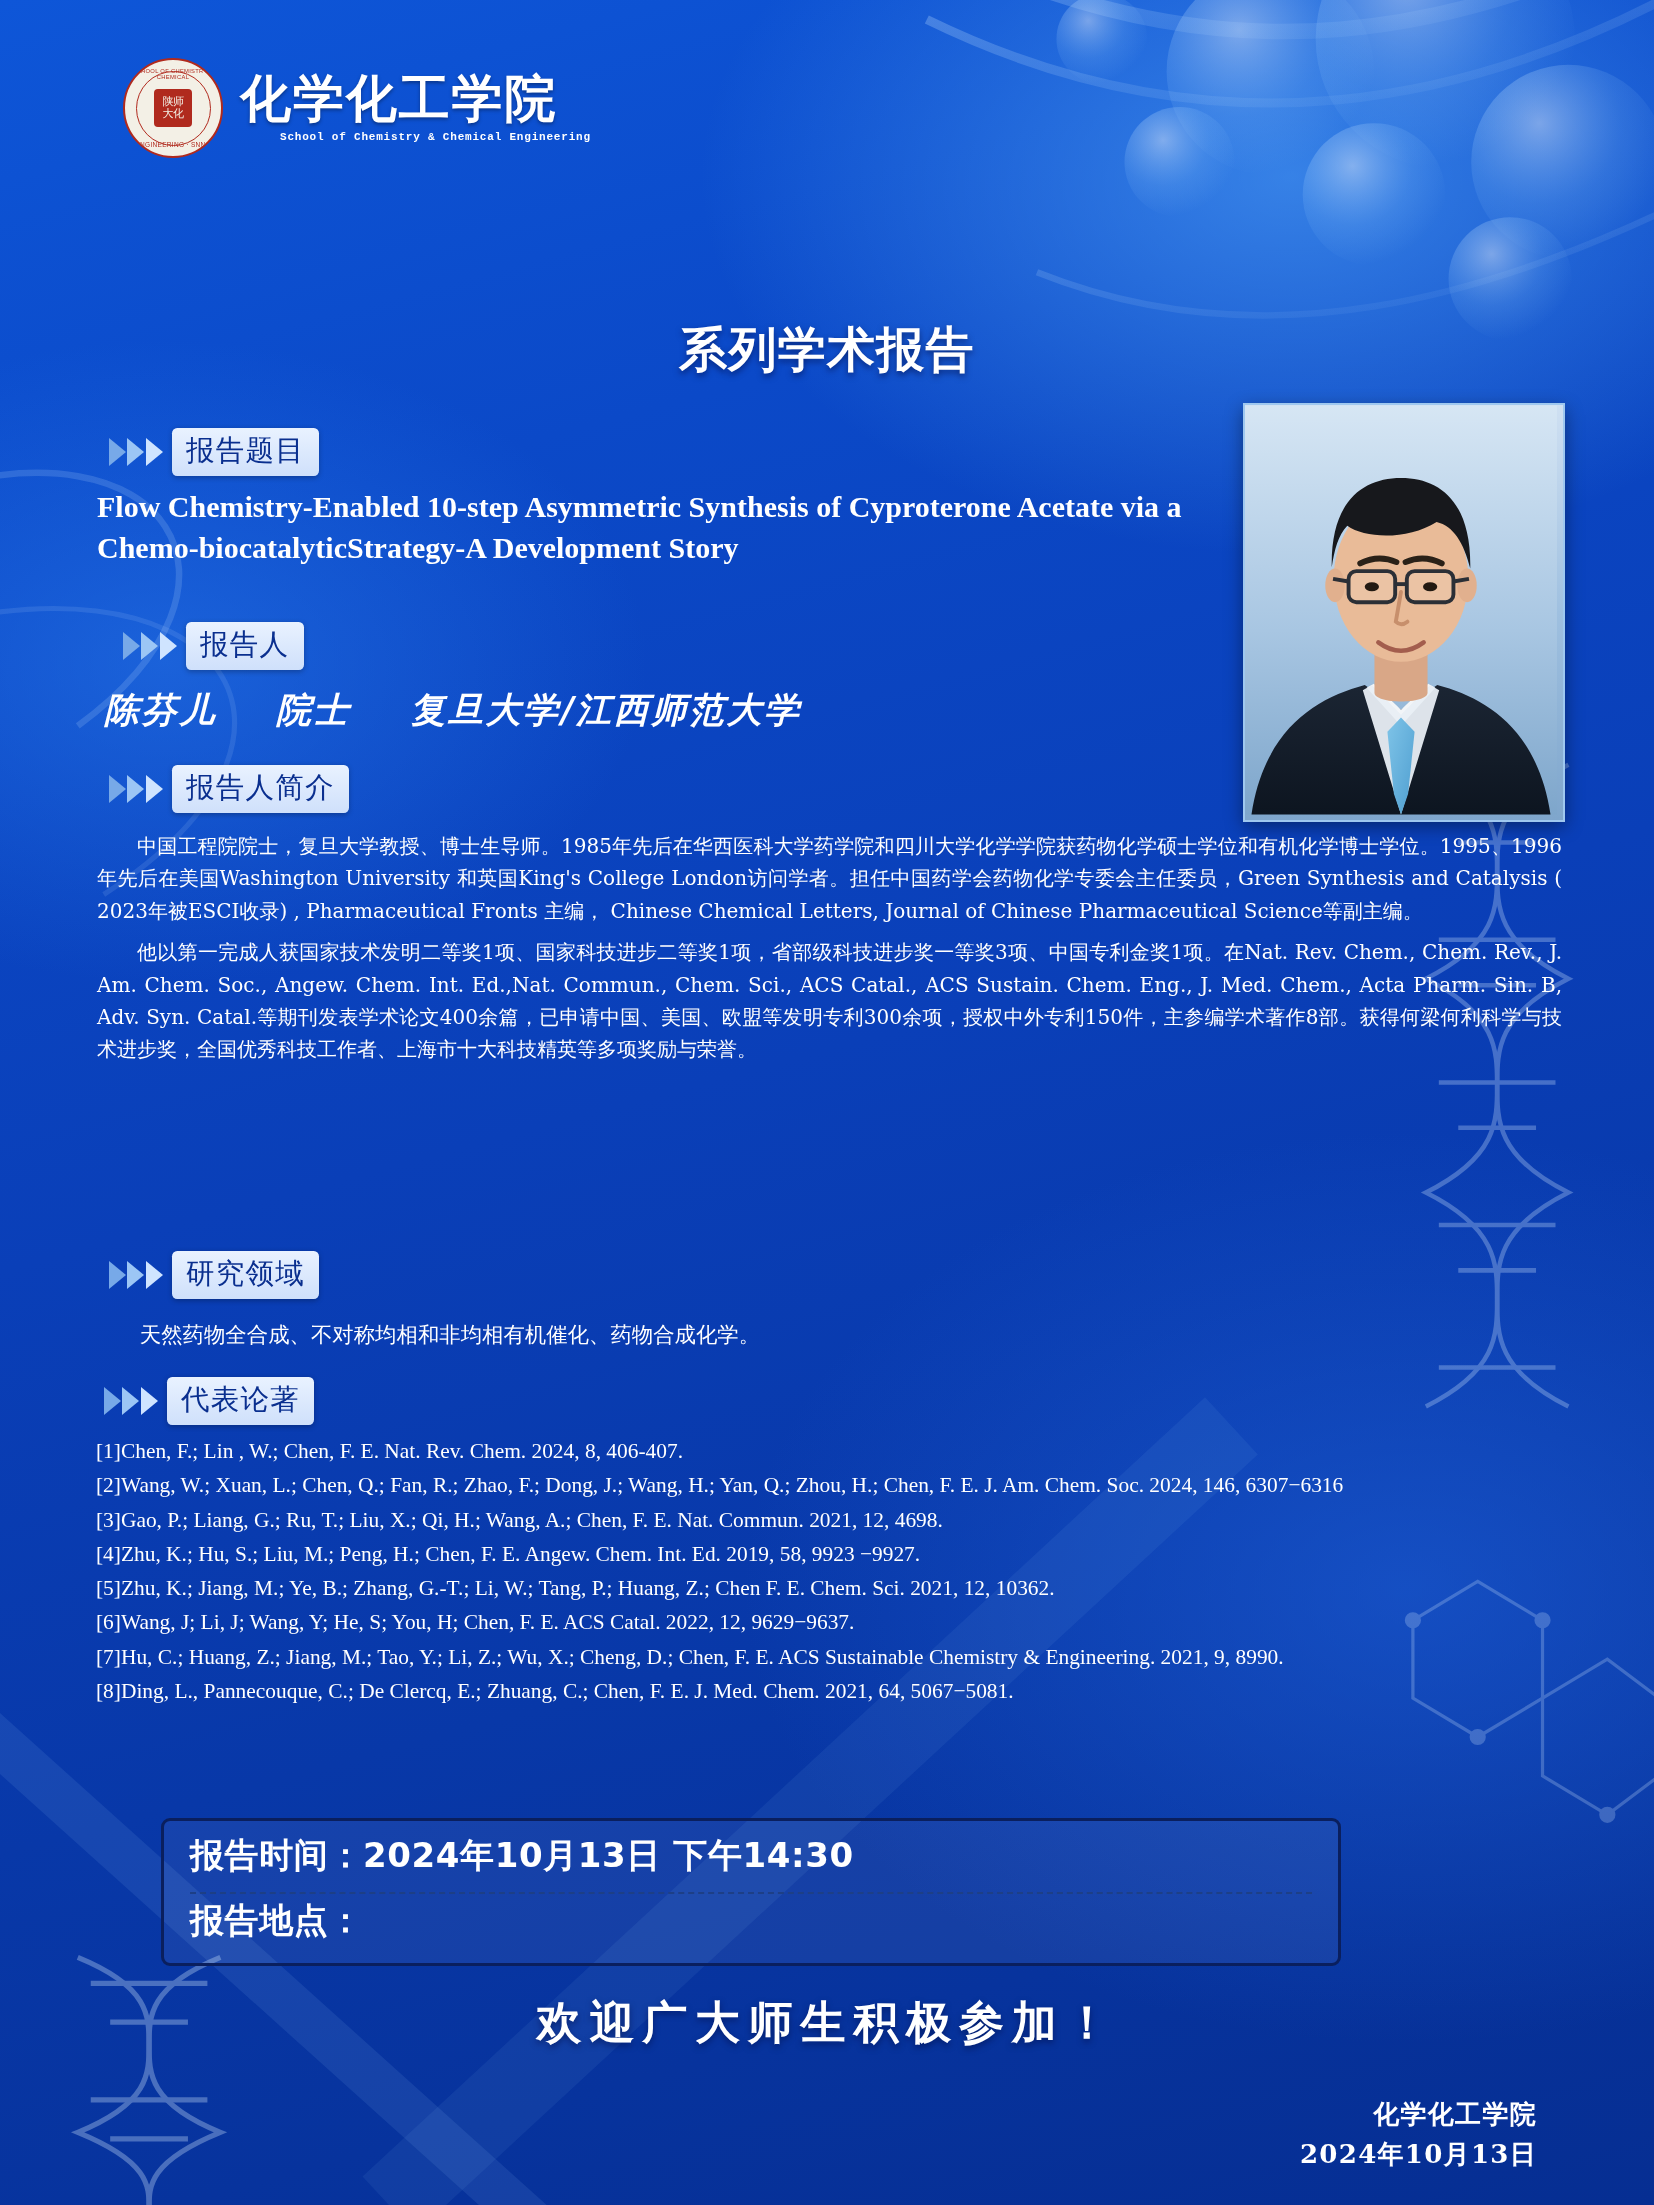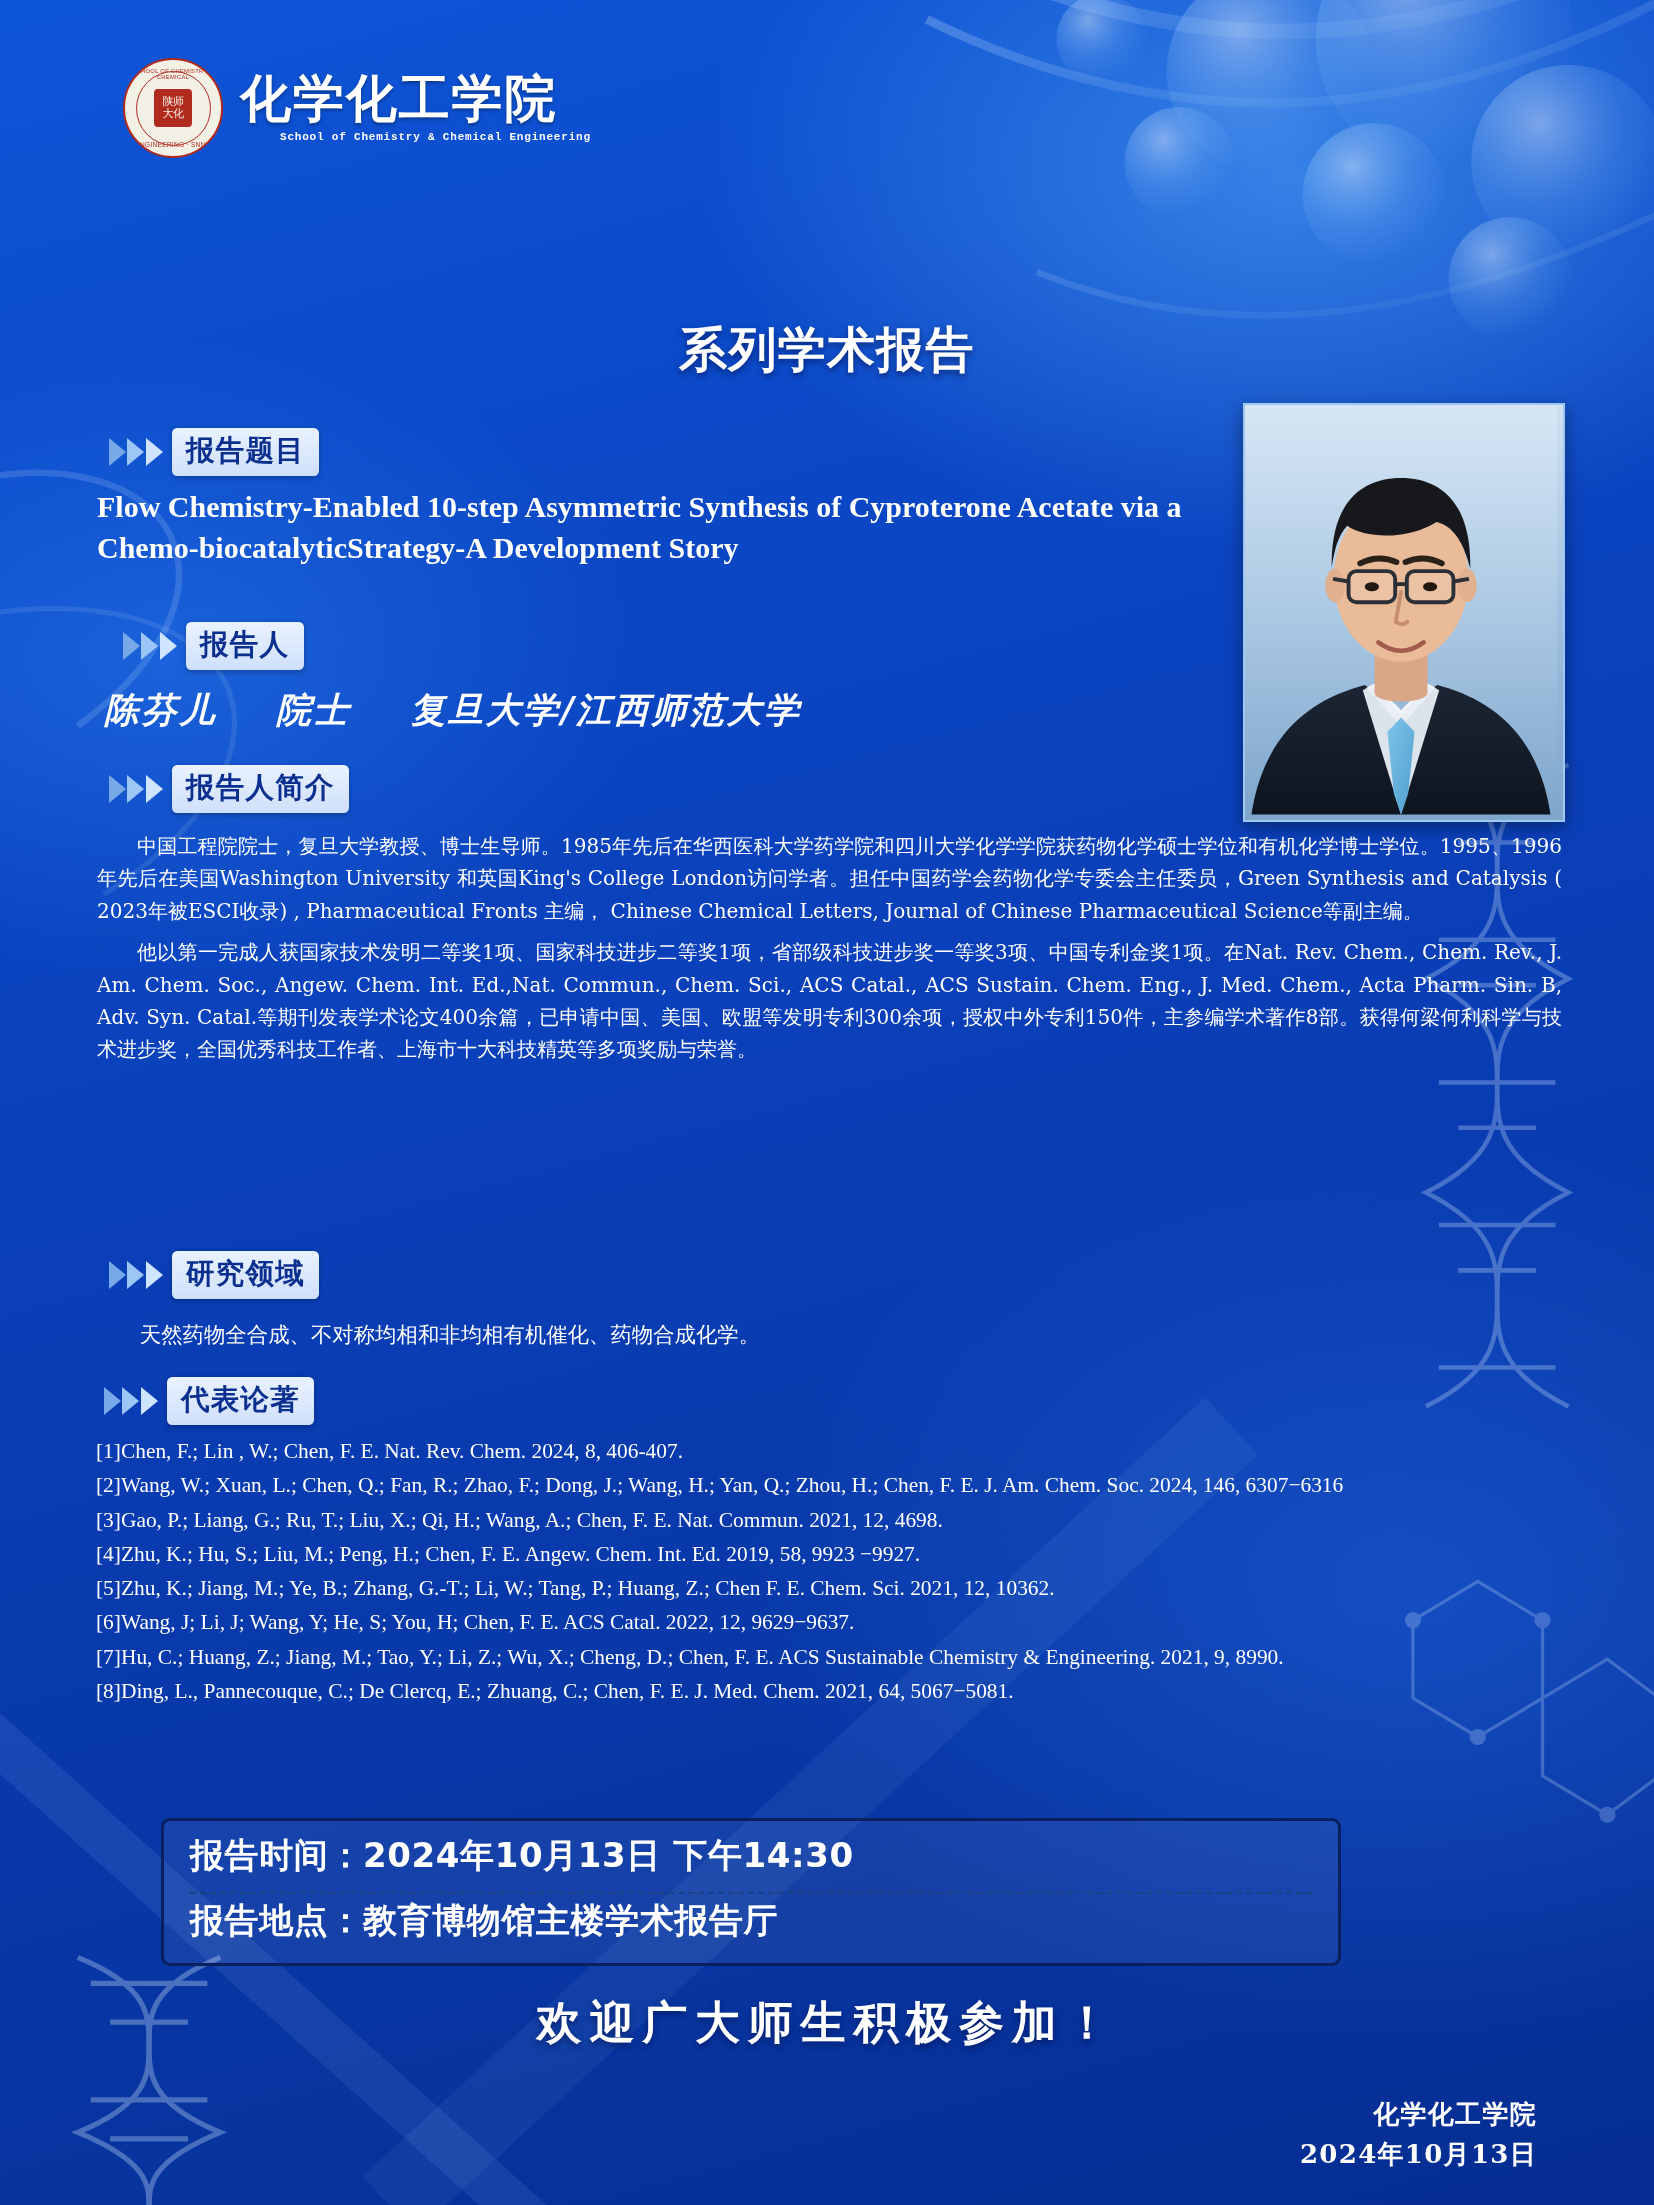--- a/index.html
+++ b/index.html
@@ -143,21 +143,21 @@
     border-top: 14.3px solid transparent;
     border-bottom: 14.3px solid transparent;
     border-left: 17px solid #cfe4ff;
   }
   .arrow.a2 { border-left-color: #9cc6f5; }
   .arrow.a3 { border-left-color: #77a9e8; }
   .sec-label {
     background: linear-gradient(180deg, #e9f2ff 0%, #cfe0fb 100%);
     color: #0a2f8f;
     font-size: 28.5px;
-    font-weight: bold;
+    font-weight: normal;
     font-family: "DejaVu Sans", sans-serif;
     padding: 3.9px 14.3px 6.5px 14.3px;
     border-radius: 5.2px;
     letter-spacing: 1.3px;
     box-shadow: 0 1.9px 5.2px rgba(0,0,0,0.25);
   }
 
   
   .talk-title {
     position: absolute;
@@ -518,21 +518,20 @@
   </div>
 
   <div class="info-box">
     <div class="info-row">
       <span>报告时间：</span>
       <span>2024年10月13日 下午14:30</span>
     </div>
     <div class="info-divider"></div>
     <div class="info-row">
       <span>报告地点：</span>
-      <span>教育博物馆主楼学术报告厅</span>
     </div>
   </div>
 
   <div class="welcome">欢迎广大师生积极参加！</div>
 
   <div class="footer">
     <div>化学化工学院</div>
     <div>2024年10月13日</div>
   </div>
 

